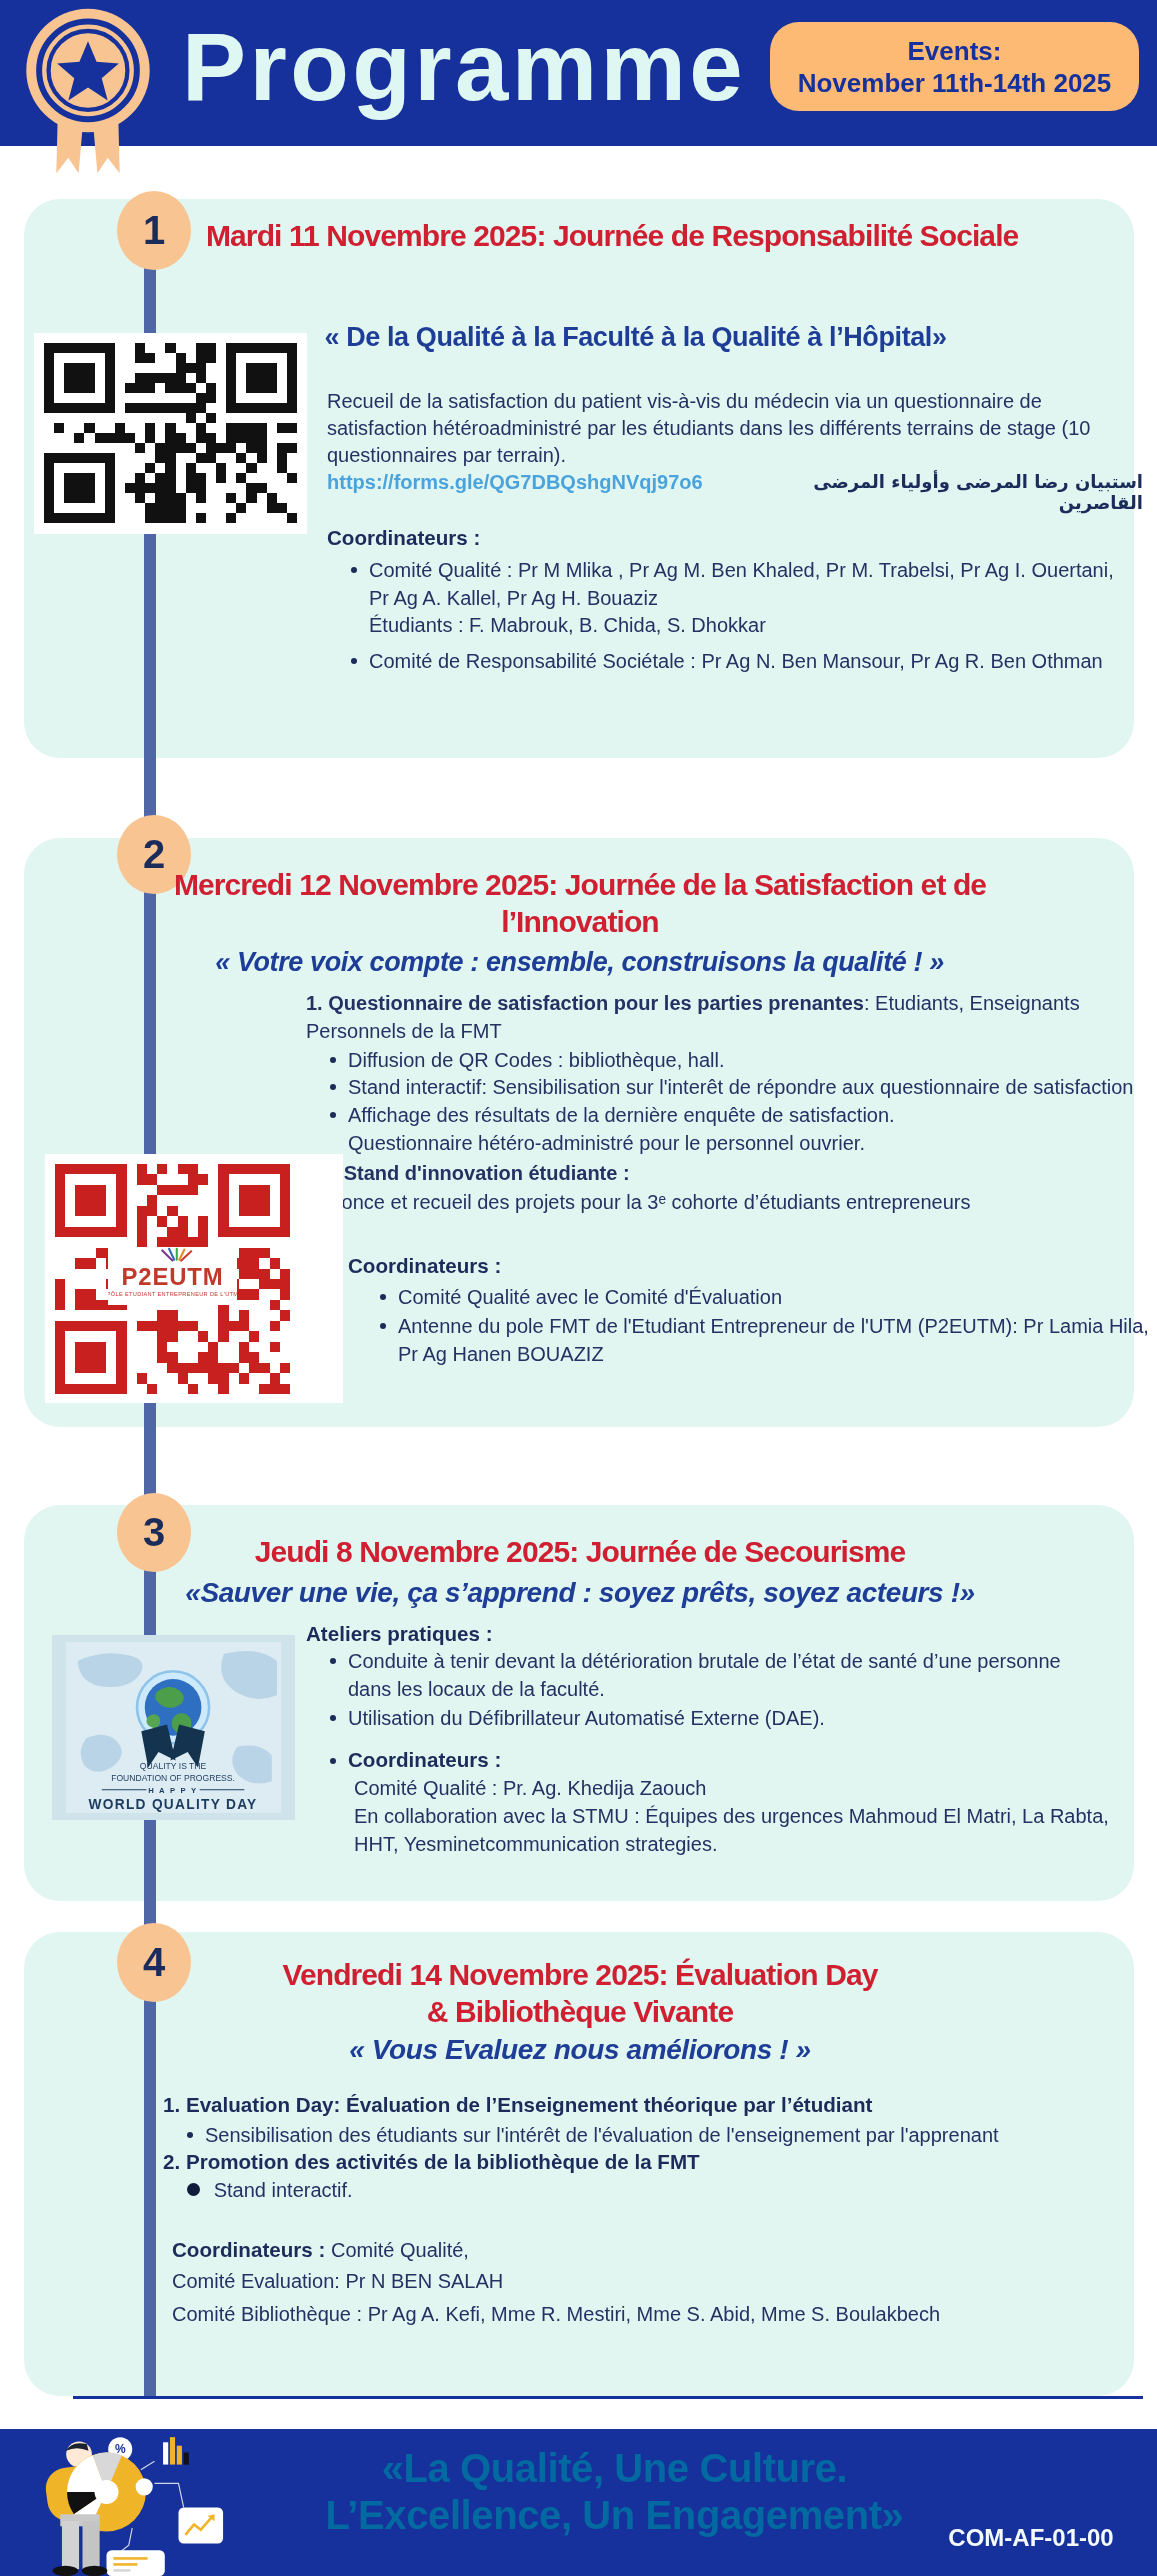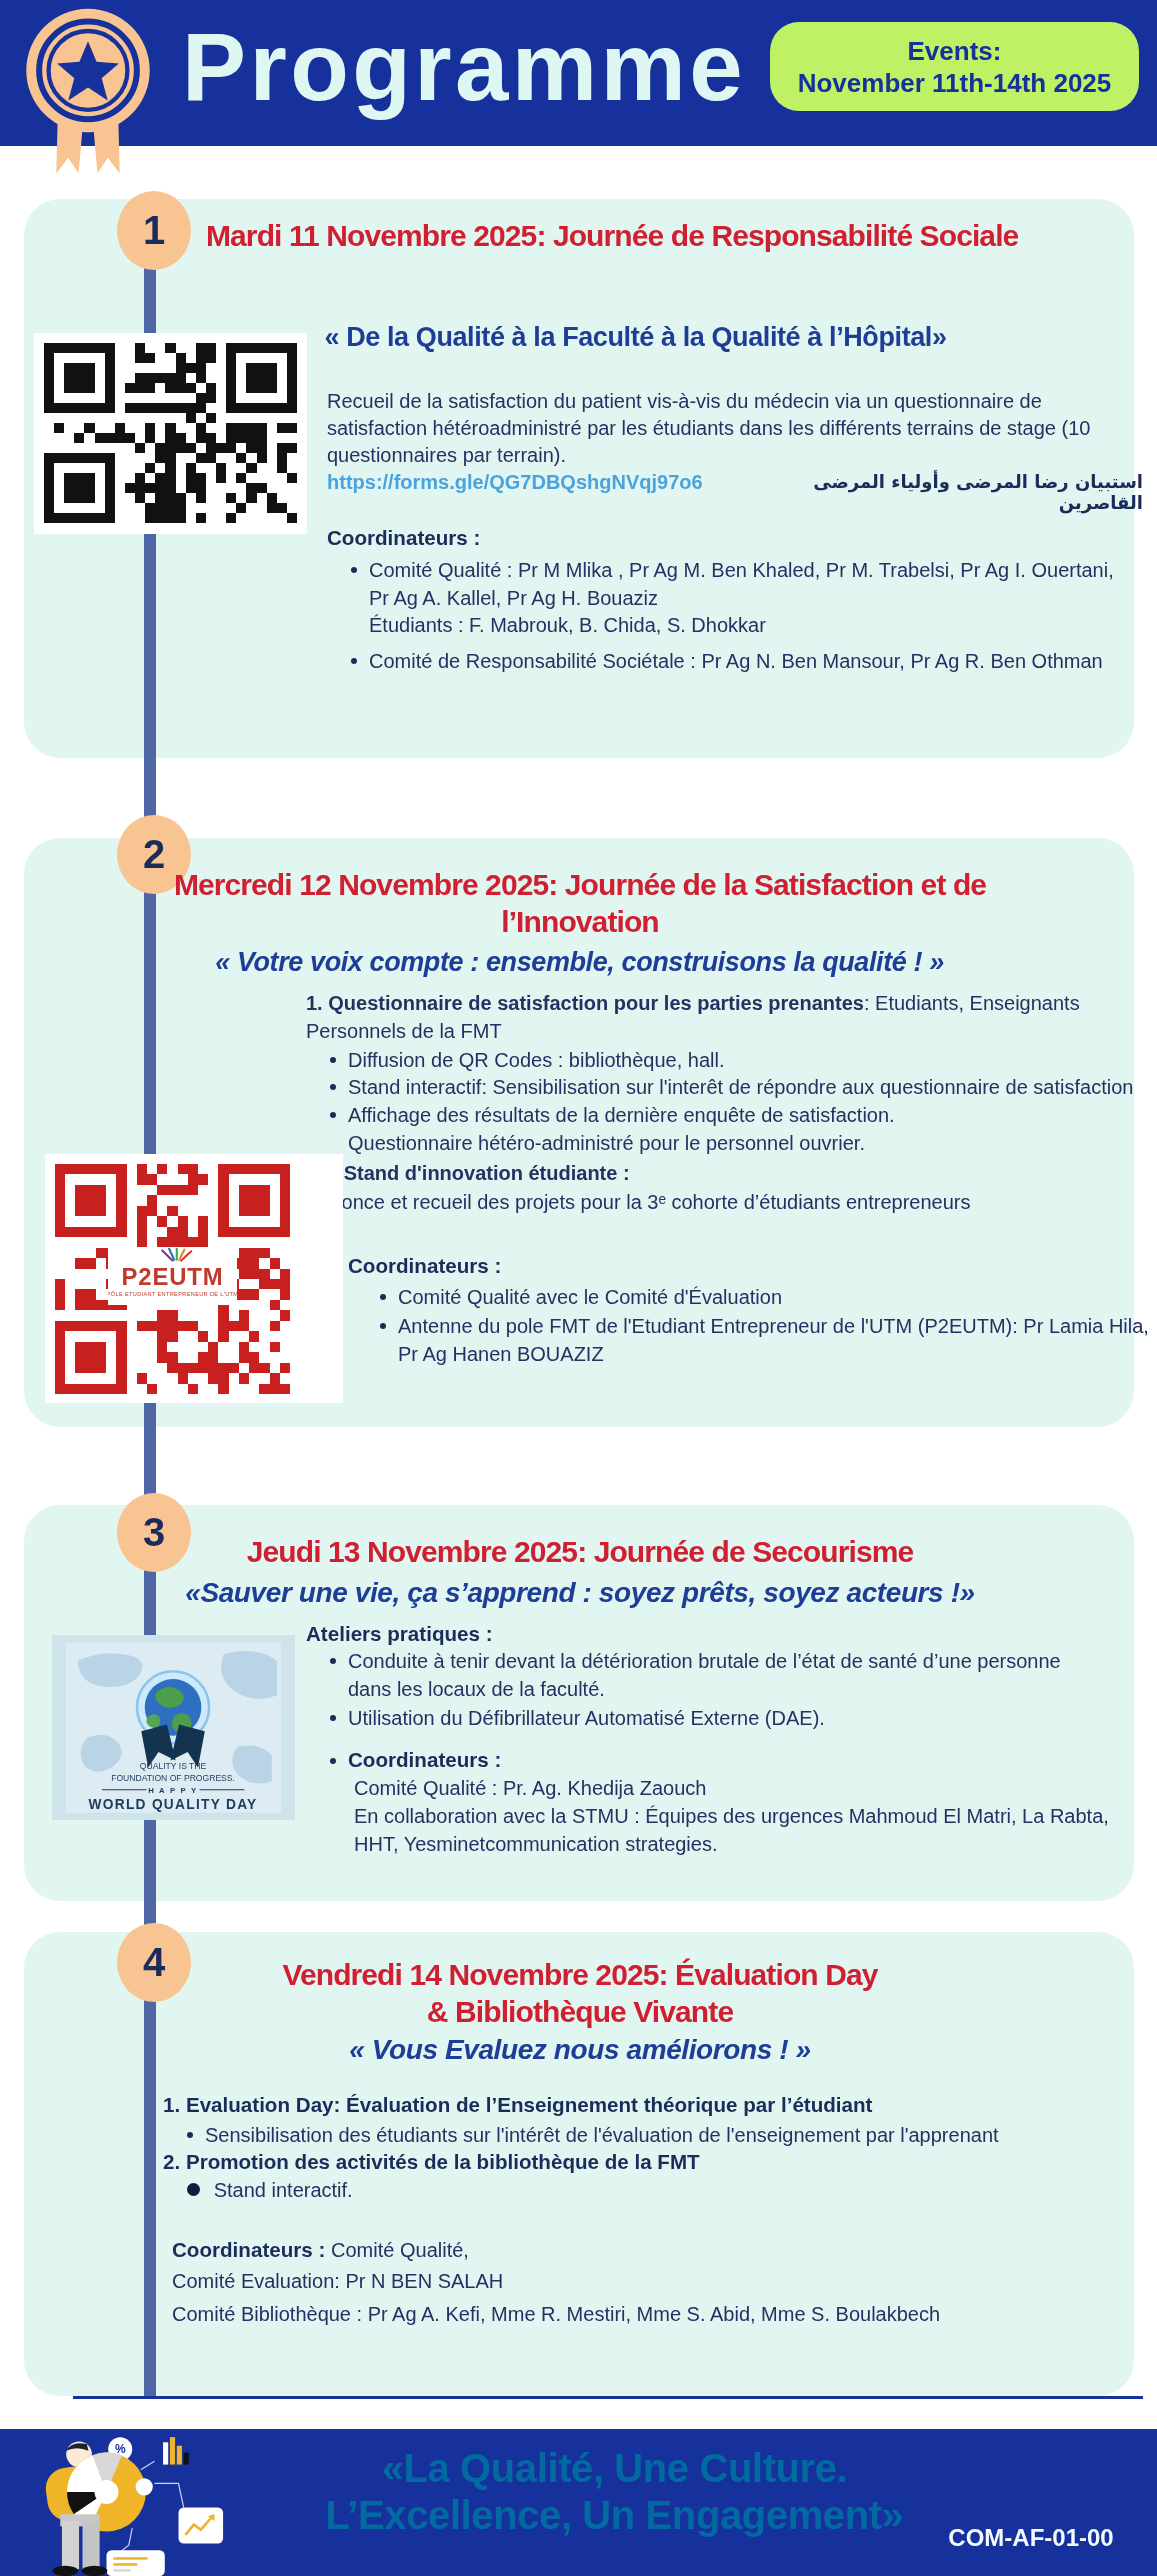--- a/index.html
+++ b/index.html
@@ -3,21 +3,21 @@
 <meta charset="utf-8">
 <style>
   html,body{margin:0;padding:0;background:#9aa0a6;}
   #page{position:relative;width:1157px;height:2576px;background:#fff;overflow:hidden;
         font-family:"Liberation Sans",sans-serif;color:#233263;margin:0 auto;}
   .abs{position:absolute;}
   .z2{z-index:2;}
   
   .band{background:#16309c;}
   .page-title{color:#dff7f2;font-weight:bold;font-size:96px;letter-spacing:3.4px;line-height:1;}
-  .pill{background:#bef264;border-radius:29px;display:flex;flex-direction:column;align-items:center;
+  .pill{background:#fdba74;border-radius:29px;display:flex;flex-direction:column;align-items:center;
         justify-content:center;color:#16309c;font-weight:bold;font-size:26px;line-height:32px;text-align:center;}
   
   .tline{background:#4f67a6;z-index:1;}
   .card{background:#e1f6f1;border-radius:36px;z-index:0;}
   .circle{background:#f8c491;border-radius:50%;display:flex;align-items:center;justify-content:center;
           color:#1b2b5a;font-weight:bold;font-size:40px;z-index:2;}
   
   .sec-title{color:#d01f30;font-weight:bold;font-size:30px;letter-spacing:-0.9px;line-height:37px;}
   .sec-sub{color:#1e3d96;font-weight:bold;font-size:27px;letter-spacing:-0.4px;line-height:34px;}
   .italic{font-style:italic;}
@@ -429,21 +429,21 @@
         <text x="75" y="44" text-anchor="middle" font-family="Liberation Sans,sans-serif" font-size="28" font-weight="bold" fill="#c0392b" letter-spacing="1">P2EUTM</text>
         <text x="75" y="58" text-anchor="middle" font-family="Liberation Sans,sans-serif" font-size="6.6" fill="#c0392b" letter-spacing="0.4">PÔLE ETUDIANT ENTREPRENEUR DE L'UTM</text>
       </svg>
     </div>
   </div>
 
   <div class="abs card" style="left:24px;top:1505px;width:1110px;height:396px;"></div>
   <div class="abs circle" style="left:117px;top:1493px;width:74px;height:79px;">
     <span>3</span>
   </div>
-  <div class="abs z2 sec-title center" style="left:103px;top:1533px;width:954px;">Jeudi 13 Novembre 2025: Journée de Secourisme</div>
+  <div class="abs z2 sec-title center" style="left:103px;top:1533px;width:954px;">Jeudi 8 Novembre 2025: Journée de Secourisme</div>
   <div class="abs z2 sec-sub italic center" style="left:103px;top:1576px;width:954px;font-size:28px;">«Sauver une vie, ça s’apprend : soyez prêts, soyez acteurs !»</div>
 
   <div class="abs z2 label" style="left:306px;top:1622px;">Ateliers pratiques :</div>
 
   <div class="abs z2 row" style="left:330px;top:1648px;width:833px;">
     <span class="dot"></span>
     <span class="body-t2 pre">Conduite à tenir devant la détérioration brutale de l’état de santé d’une personne
 dans les locaux de la faculté.</span>
   </div>
   <div class="abs z2 row" style="left:330px;top:1705px;width:808px;">

